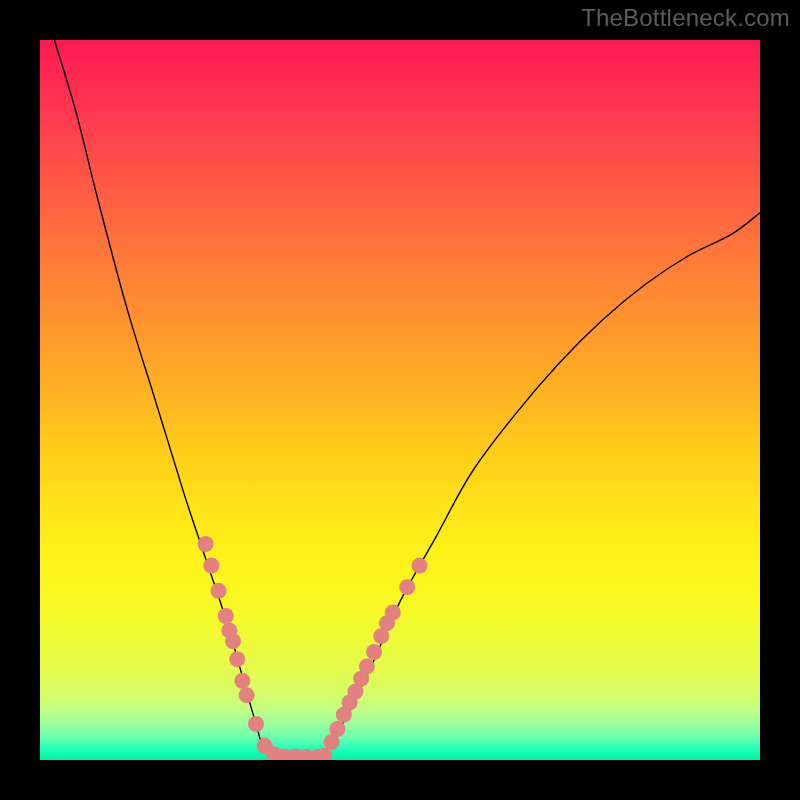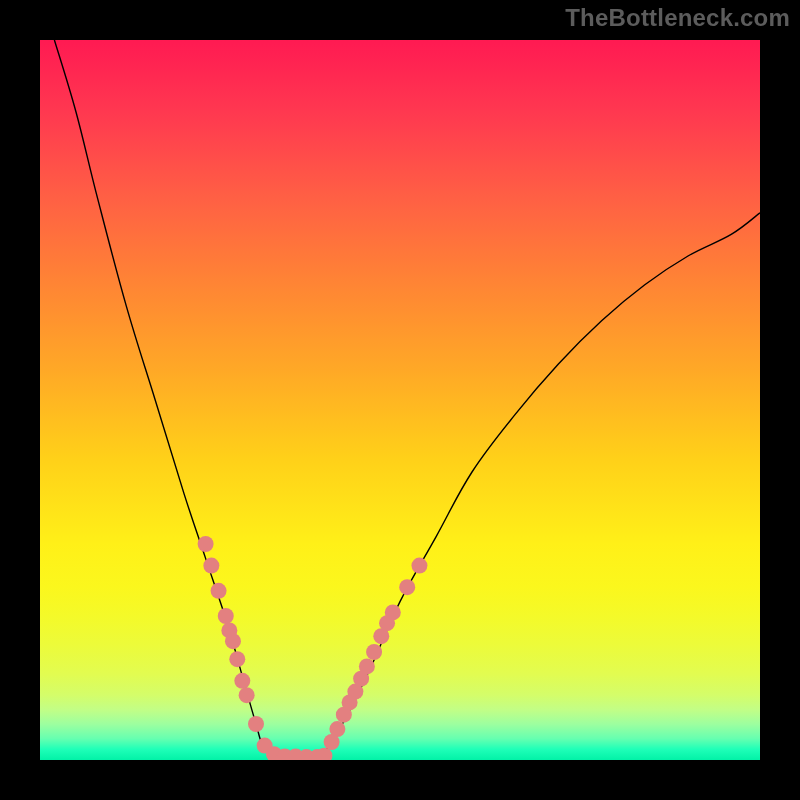--- a/index.html
+++ b/index.html
@@ -15,21 +15,21 @@
     position: relative;
     width: 800px;
     height: 800px;
   }
   .watermark {
     position: absolute;
     top: 4px;
     right: 10px;
     color: #5c5c5c;
     font-size: 24px;
-    font-weight: 700;
+    font-weight: 400;
     letter-spacing: 0.2px;
     z-index: 100;
   }
   .plot-area {
     position: absolute;
     left: 40px;
     top: 40px;
     width: 720px;
     height: 720px;
     overflow: hidden;

